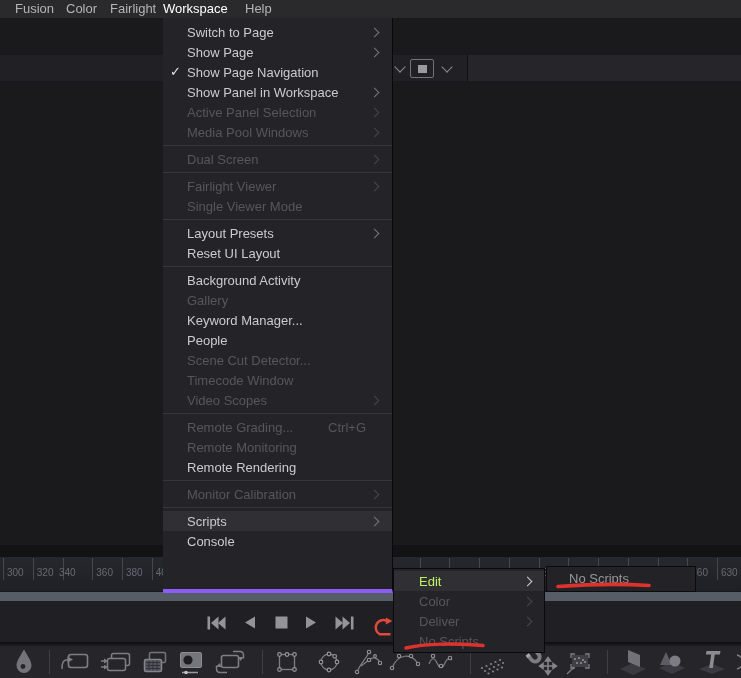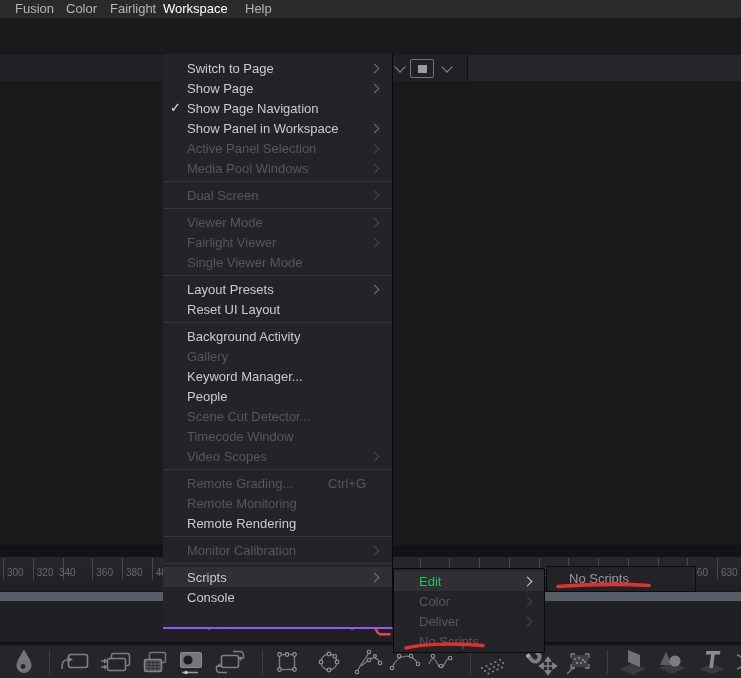--- a/index.html
+++ b/index.html
@@ -19,32 +19,32 @@
 #strip-dark{top:545px;height:12px;background:#131316;}
 #ruler{top:557px;height:35px;background:linear-gradient(#26282e,#1e2025);border-bottom:1px solid #17181c;box-sizing:border-box;}
 .tick{position:absolute;top:1px;width:1px;height:22px;background:#44484e;}
 .ticknum{position:absolute;top:10px;font-size:10px;color:#666a70;white-space:nowrap;}
 #divider-band{top:592px;height:9px;background:#575d66;}
 #transport{top:601px;height:43px;background:#1f1f24;border-bottom:2px solid #101013;box-sizing:border-box;}
 .tbtn{position:absolute;top:0;height:43px;display:flex;align-items:center;justify-content:center;}
 #toolbar{top:646px;height:32px;background:#26262a;}
 .tool{position:absolute;top:0;height:32px;display:flex;align-items:center;justify-content:center;}
 .tool-div{position:absolute;top:4px;width:1px;height:24px;background:#3e3e43;}
-#workspace-menu{position:absolute;left:163px;top:18px;width:230px;height:575px;background:#242428;border-right:1px solid #09090b;border-bottom:2px solid #8b5cf6;box-sizing:border-box;padding-top:4px;margin-top:36px;}
+#workspace-menu{position:absolute;left:163px;top:18px;width:230px;height:575px;background:#242428;border-right:1px solid #09090b;border-bottom:4px solid #8b5cf6;box-sizing:border-box;padding-top:4px;}
 .mi{position:relative;height:20px;display:flex;align-items:center;padding-left:24px;font-size:13px;color:#cbcbcd;box-sizing:border-box;}
 .mi.disabled{color:#56565b;}
 .mi.highlighted{background:#2f2f34;}
 .mi .arrow{position:absolute;right:14px;top:7px;width:6px;height:6px;border-right:1.5px solid #77777b;border-top:1.5px solid #77777b;transform:rotate(45deg);}
 .mi.disabled .arrow{border-color:#48484c;}
 .mi .check{position:absolute;left:7px;top:2px;color:#e6e6e8;font-size:13px;}
 .sep{height:1px;background:#37373b;margin:3px 0;}
 .shortcut{margin-left:auto;margin-right:26px;color:#56565b;font-size:13px;}
 #scripts-submenu{position:absolute;left:393px;top:568px;width:152px;height:85px;background:#242428;border:1px solid #0a0a0c;box-sizing:border-box;padding-top:2px;}
 #scripts-submenu .mi{padding-left:25px;}
-#scripts-submenu .mi.enabled{color:#22c55e;}
+#scripts-submenu .mi.enabled{color:#bef264;}
 #scripts-submenu .mi .arrow{right:13px;}
 #scripts-submenu .mi.enabled .arrow{border-color:#cfcfd1;}
 #edit-scripts-panel{position:absolute;left:546px;top:566px;width:150px;height:26px;background:#232327;border:1px solid #0b0b0d;box-sizing:border-box;}
 #edit-scripts-panel .pi{height:24px;line-height:24px;padding-left:22px;font-size:13px;color:#97979b;}
 .annot{position:absolute;pointer-events:none;}
 </style>
 </head>
 <body>
 
 <div id="screen">
@@ -375,24 +375,20 @@
         <span>Media Pool Windows</span>
         <span class="arrow"></span>
       </div>
       <div class="sep"></div>
       <div class="mi disabled">
         <span>Dual Screen</span>
         <span class="arrow"></span>
       </div>
       <div class="sep"></div>
       <div class="mi disabled">
-        <span>Viewer Mode</span>
-        <span class="arrow"></span>
-      </div>
-      <div class="mi disabled">
         <span>Fairlight Viewer</span>
         <span class="arrow"></span>
       </div>
       <div class="mi disabled">
         <span>Single Viewer Mode</span>
       </div>
       <div class="sep"></div>
       <div class="mi">
         <span>Layout Presets</span>
         <span class="arrow"></span>

